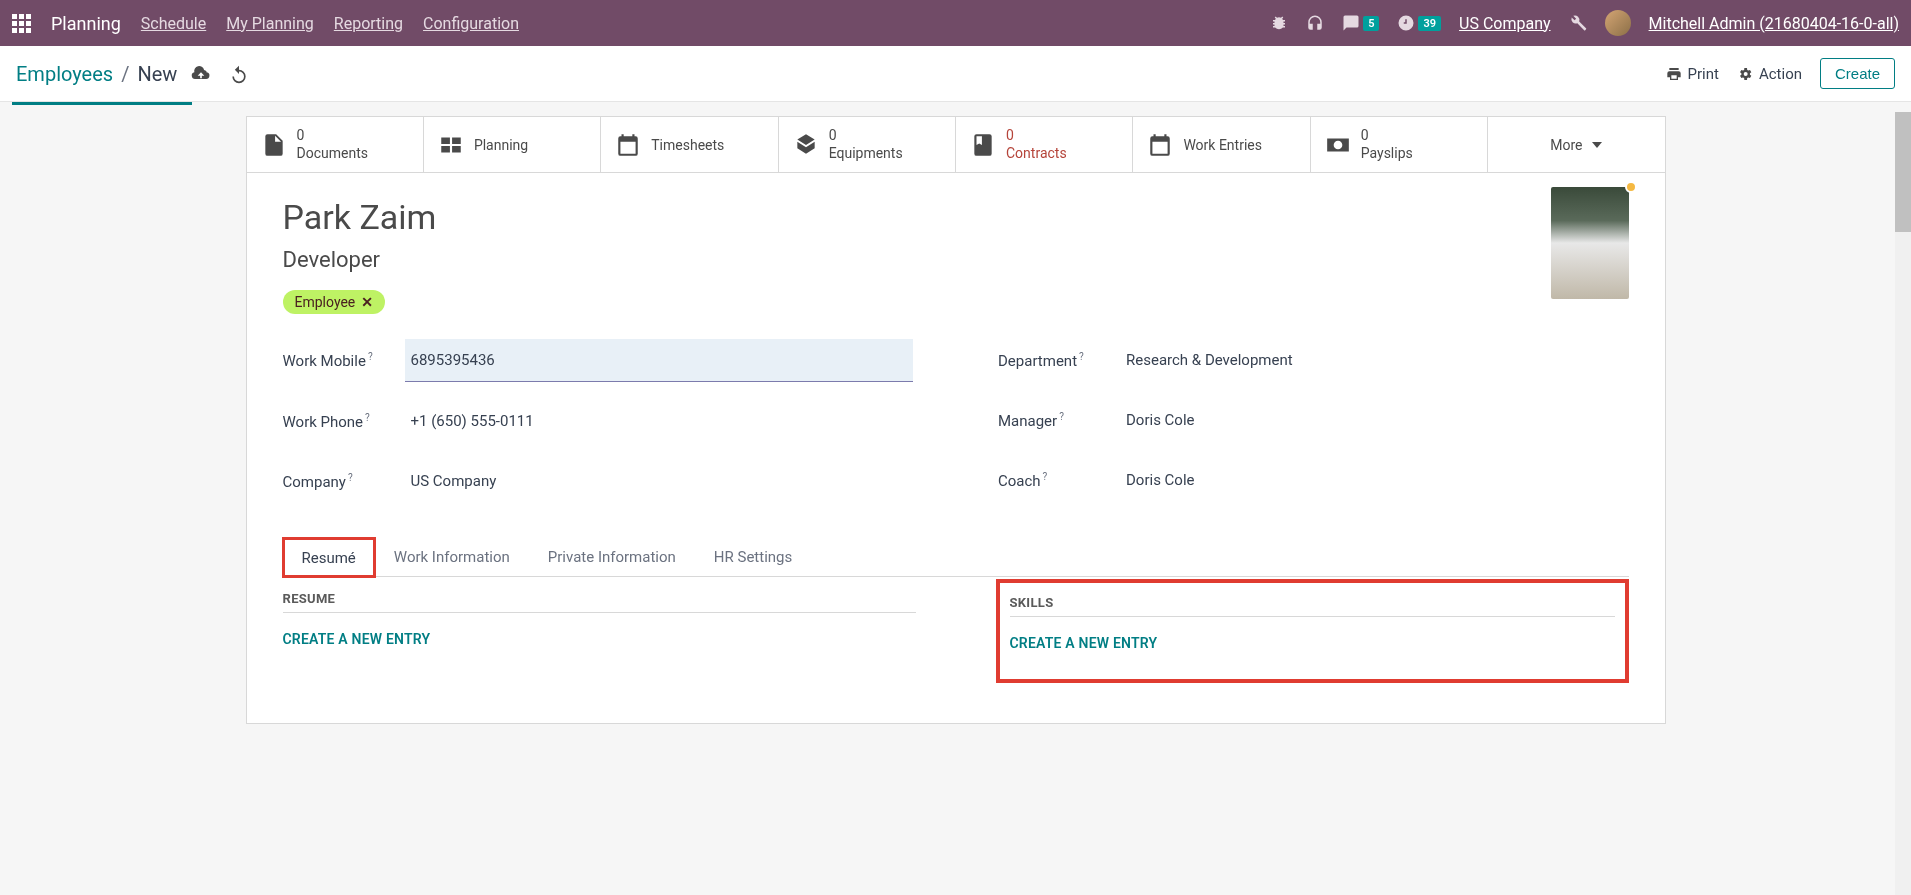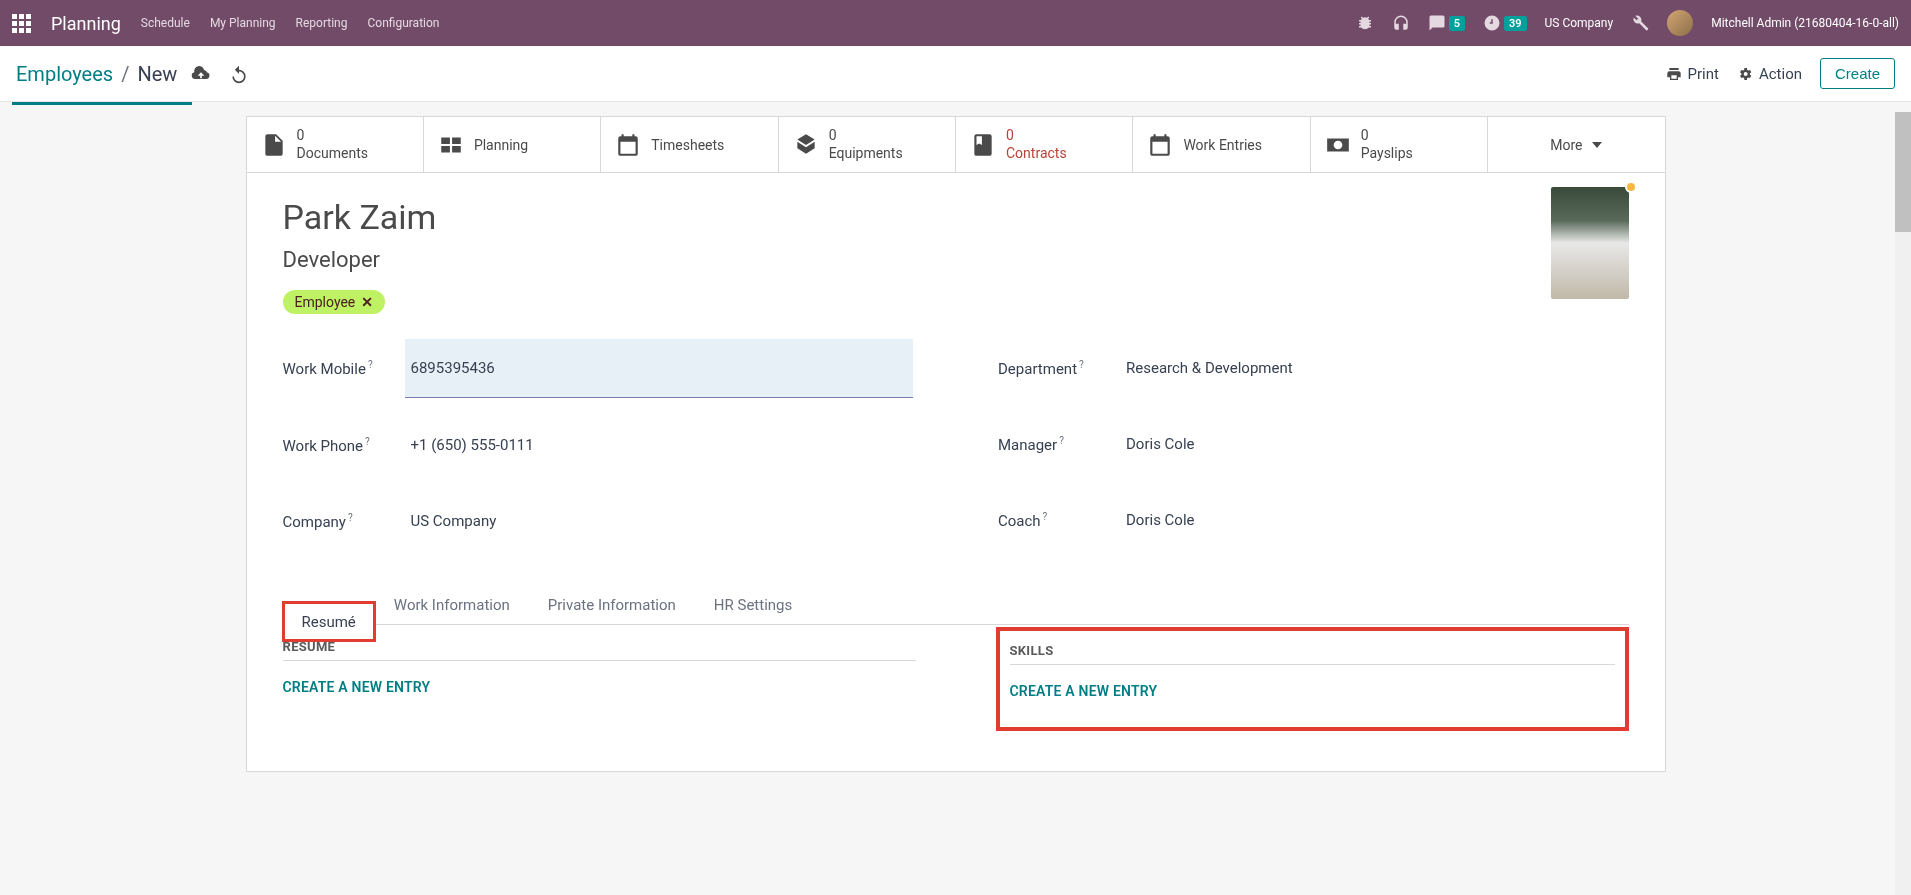--- a/index.html
+++ b/index.html
@@ -4,21 +4,21 @@
 <style>
 * { box-sizing: border-box; margin: 0; padding: 0; }
 body { font-family: -apple-system, BlinkMacSystemFont, "Segoe UI", Roboto, sans-serif; background: #f6f6f6; color: #374151; font-size: 14px; }
 
 
 .topbar { background: #714b67; color: #fff; height: 46px; display: flex; align-items: center; padding: 0 12px; }
 .topbar-left { display: flex; align-items: center; gap: 20px; }
 .apps-icon { display: grid; grid-template-columns: repeat(3, 5px); grid-template-rows: repeat(3, 5px); gap: 2px; cursor: pointer; }
 .apps-icon span { background: #fff; width: 5px; height: 5px; }
 .app-title { font-size: 18px; font-weight: 400; }
-.nav-link { color: #e5d9e1; font-size: 12px; cursor: pointer; }
+.nav-link { color: #e5d9e1; font-size: 16px; cursor: pointer; text-decoration: underline; }
 .topbar-right { margin-left: auto; display: flex; align-items: center; gap: 18px; }
 .badge-green { background: #00a09d; color: #fff; font-size: 11px; padding: 1px 5px; border-radius: 2px; font-weight: 600; }
 .topbar-icon { fill: #e5d9e1; cursor: pointer; }
 .avatar-circle { width: 26px; height: 26px; border-radius: 50%; background: linear-gradient(135deg,#d4a574,#8b6f47); display:inline-block; }
 
 
 .breadcrumb-row { background: #fff; display: flex; align-items: center; padding: 12px 16px; border-bottom: 1px solid #e5e5e5; }
 .breadcrumb { font-size: 20px; color: #017e84; display: flex; align-items: center; gap: 8px; }
 .breadcrumb .sep { color: #6b7280; }
 .breadcrumb .current { color: #374151; }
@@ -47,27 +47,27 @@
 .emp-title { font-size: 22px; color: #4a4a4a; font-weight: 400; margin-bottom: 18px; }
 .tag-chip { display: inline-flex; align-items: center; background: #bef264; color: #4a2020; padding: 4px 12px; border-radius: 14px; font-size: 14px; gap: 6px; margin-bottom: 16px; }
 .tag-chip .x { font-weight: bold; cursor: pointer; }
 .emp-photo { position: absolute; top: 14px; right: 36px; width: 78px; height: 112px; background: linear-gradient(180deg,#3a4a3a 0%, #5a6a5a 30%, #e8e8e8 50%, #c0b8a8 100%); border-radius: 2px; }
 .status-dot { position: absolute; top: 8px; right: 28px; width: 12px; height: 12px; background: #f5b942; border-radius: 50%; border: 2px solid #fff; }
 
 .form-grid { display: grid; grid-template-columns: 1fr 1fr; gap: 0 85px; }
 .field-row { display: flex; align-items: center; padding: 9px 0; }
 .field-label { width: 122px; color: #374151; font-size: 15px; position: relative; }
 .field-label .q { color: #6b7280; font-size: 10px; vertical-align: super; margin-left: 2px; }
-.field-value { color: #374151; font-size: 15px; flex: 1; padding: 20px 6px; }
+.field-value { color: #374151; font-size: 15px; flex: 1; padding: 12px 6px; }
 .field-value.editing { background: #e8f0f7; border-bottom: 1px solid #7c7bad; }
 
 
 .tabs { display: flex; border-bottom: 1px solid #d8d8d8; margin-top: 26px; }
 .tab { padding: 10px 18px; border: 1px solid transparent; border-bottom: none; color: #6b7280; cursor: pointer; font-size: 15px; }
-.tab.active { border-color: #d8d8d8; background: #fff; color: #374151; position: relative; top: 17px; }
+.tab.active { border-color: #d8d8d8; background: #fff; color: #374151; position: relative; top: 1px; }
 .tab.hl { outline: 3px solid #e03c31; outline-offset: -2px; }
 
 
 .resume-grid { display: grid; grid-template-columns: 1fr 1fr; gap: 0 80px; margin-top: 14px; }
 .section-title { font-size: 13px; font-weight: 700; color: #5a5a5a; letter-spacing: 0.3px; border-bottom: 1px solid #d8d8d8; padding-bottom: 6px; margin-bottom: 18px; }
 .create-entry { color: #017e84; font-weight: 600; font-size: 14px; cursor: pointer; letter-spacing: 0.2px; }
 .skills-hl { border: 4px solid #e03c31; padding: 12px 10px 28px; margin-top: -12px; }
 
 
 .scroll-track { position: fixed; right: 0; top: 112px; bottom: 0; width: 16px; background: #f0f0f0; }

